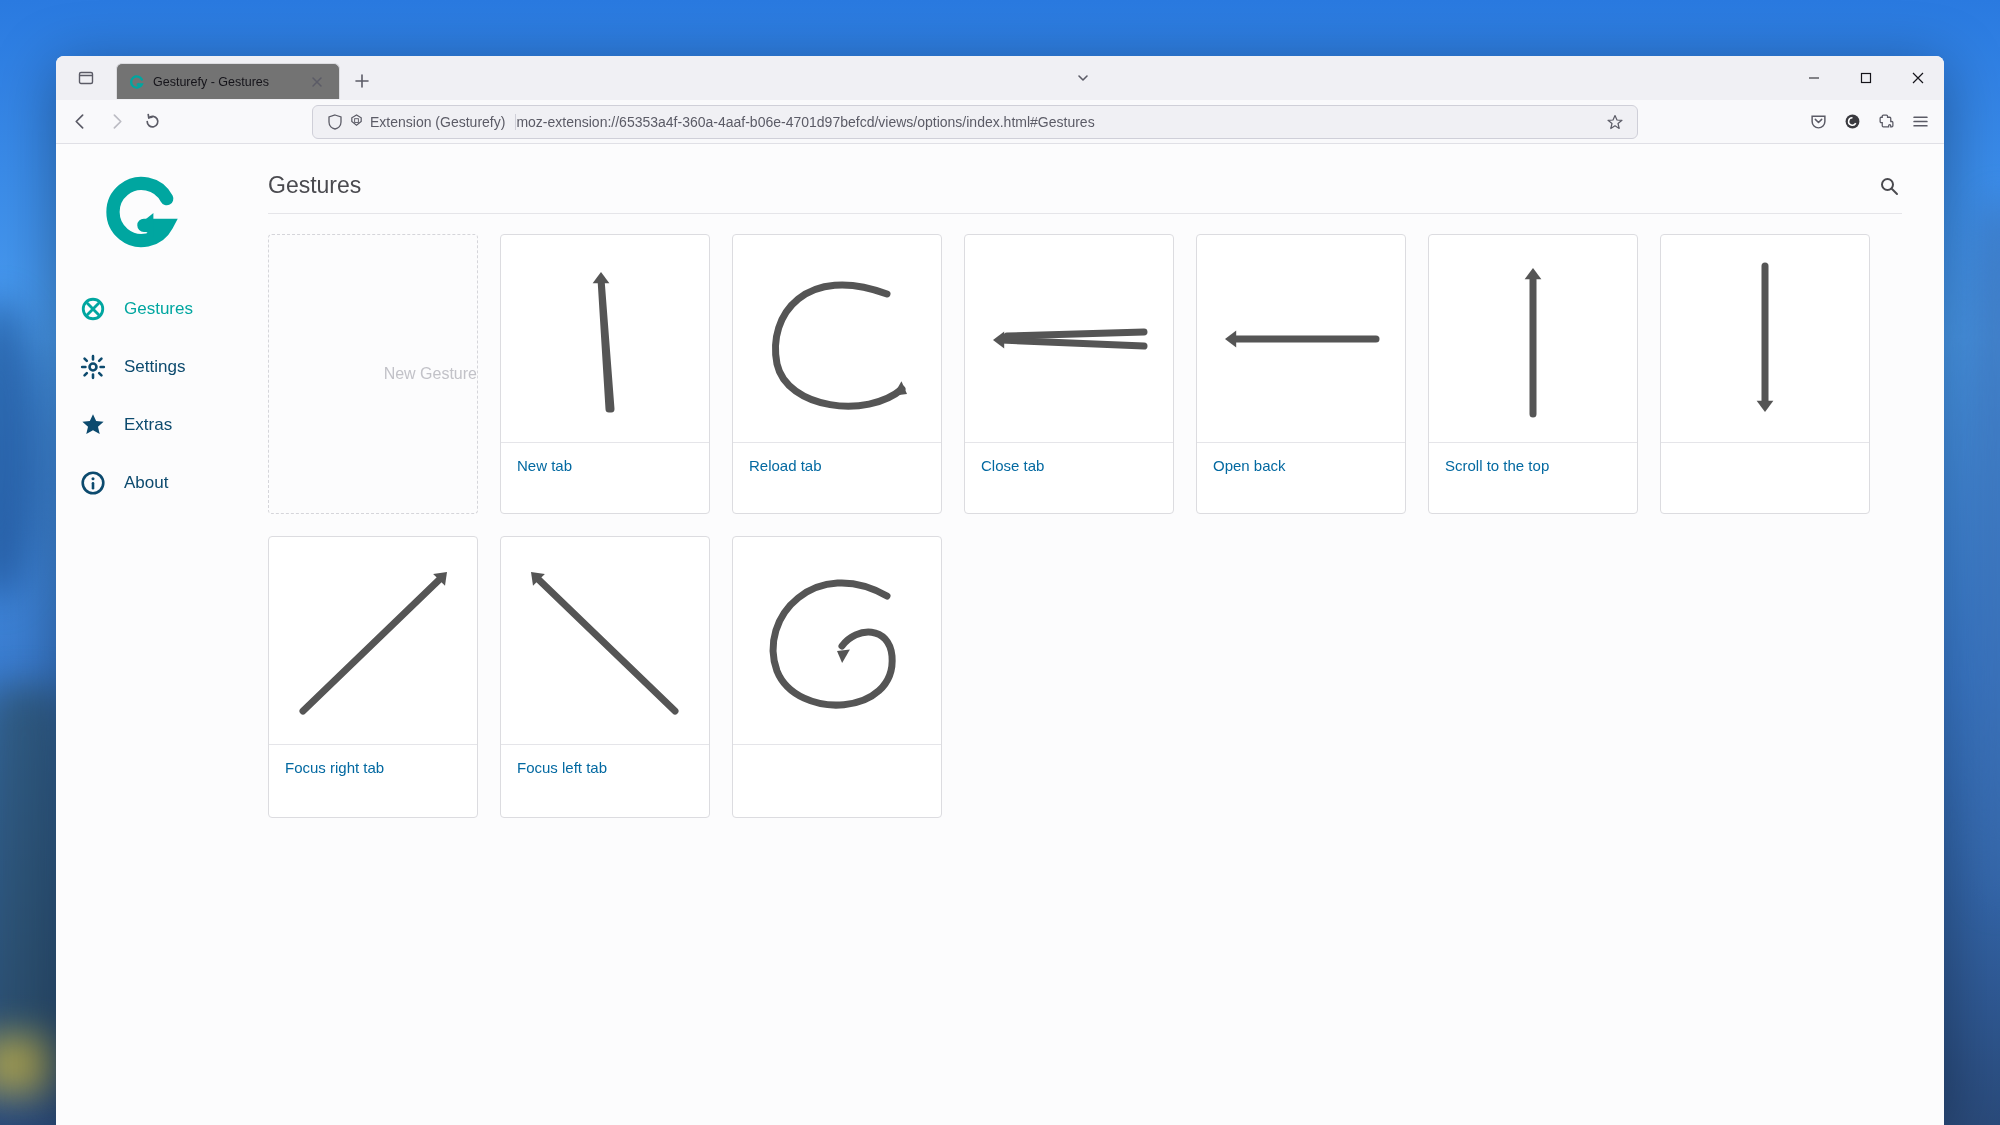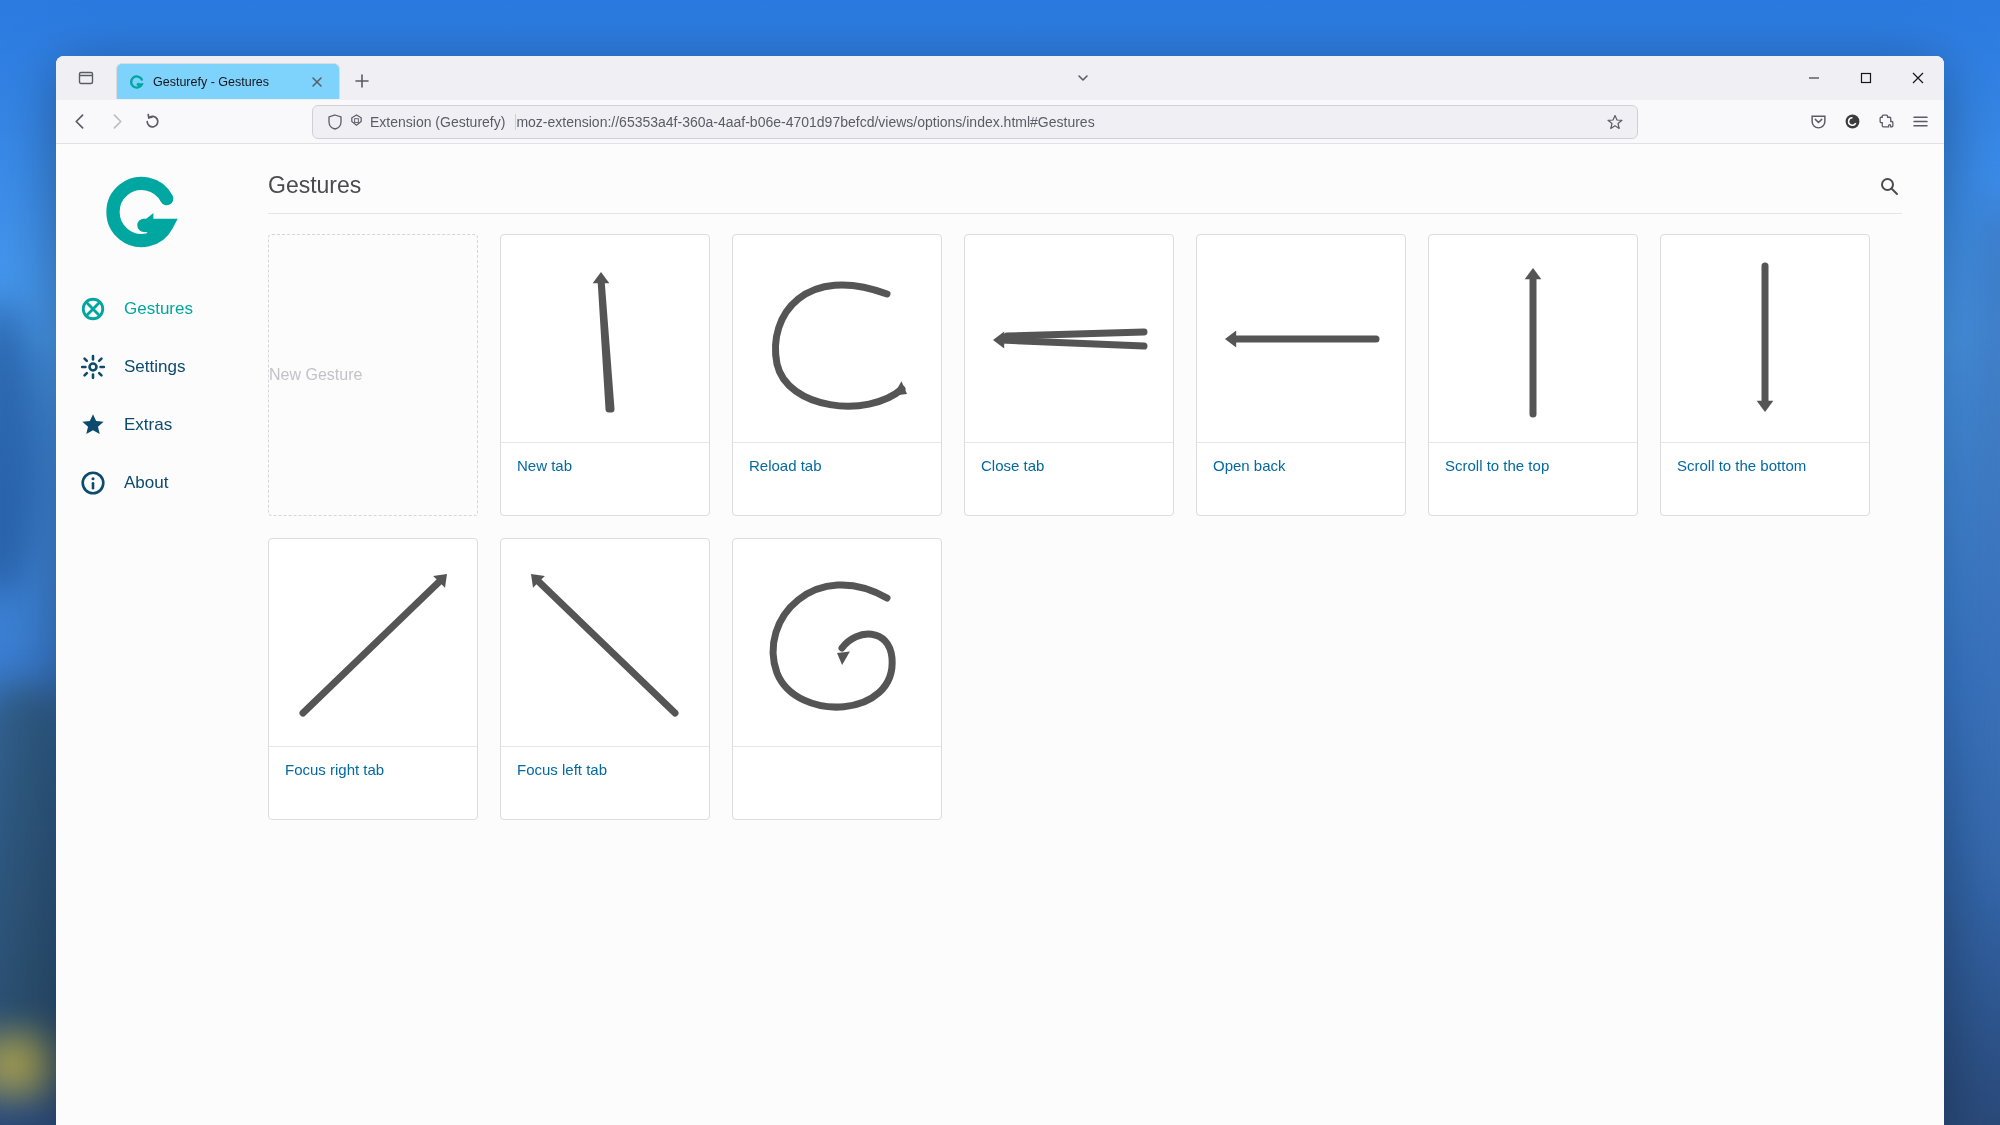--- a/index.html
+++ b/index.html
@@ -34,21 +34,21 @@
   display: flex; align-items: center;
   position: relative;
 }
 .titlebar .sidebar-btn {
   width: 60px; height: 44px;
   display: flex; align-items: center; justify-content: center;
   color: #5b5b66;
 }
 .tab {
   height: 36px; margin-top: 6px;
-  background: #7dd3fc;
+  background: #737373;
   border-radius: 6px 6px 0 0;
   display: flex; align-items: center; gap: 8px;
   padding: 0 12px;
   min-width: 224px;
   border: 1px solid #dcdce0; border-bottom: none;
   position: relative;
 }
 .tab .favicon {
   width: 16px; height: 16px;
   display: flex; align-items: center; justify-content: center;
@@ -136,21 +136,21 @@
   grid-template-columns: repeat(7, 210px);
   gap: 22px;
 }
 .card {
   border:1px solid #dcdce0; border-radius:4px; background:#fff;
   display:flex; flex-direction:column;
   overflow:hidden; cursor:pointer;
 }
 .card.new {
   border:1.8px dashed #d5d5da; background:transparent;
-  align-items:flex-start; justify-content:center;
+  align-items:flex-end; justify-content:center;
   min-height: 280px;
   color:#c2c2c8; font-size:16px; font-weight:500;
 }
 .card .thumb {
   height: 208px; border-bottom:1px solid #e5e5e9;
   display:flex; align-items:center; justify-content:center;
 }
 .card .label {
   padding: 14px 16px; font-size:15px; color:#0369a1; min-height: 54px;
   display:flex; align-items:flex-start;
@@ -398,21 +398,20 @@
             </div>
             <div class="label">Scroll to the top</div>
           </div>
           <div class="card tall">
             <div class="thumb">
               <svg class="gesture-svg" width="180" height="170" viewBox="0 0 180 170">
                 <path d="M90 12 L90 150"></path>
                 <path class="head" d="M90 158 L81.62138998254461 146.78398938234292 L98.37861001745539 146.78398938234292 Z"></path>
               </svg>
             </div>
-            <div class="label">Scroll to the bottom</div>
           </div>
           <div class="card tall">
             <div class="thumb">
               <svg class="gesture-svg" width="180" height="170" viewBox="0 0 180 170">
                 <path d="M20 155 L158 22"></path>
                 <path class="head" d="M164 16 L161.99365479465462 29.855489125865876 L150.1445108741341 18.00634520534539 Z"></path>
               </svg>
             </div>
             <div class="label">Focus right tab</div>
           </div>

